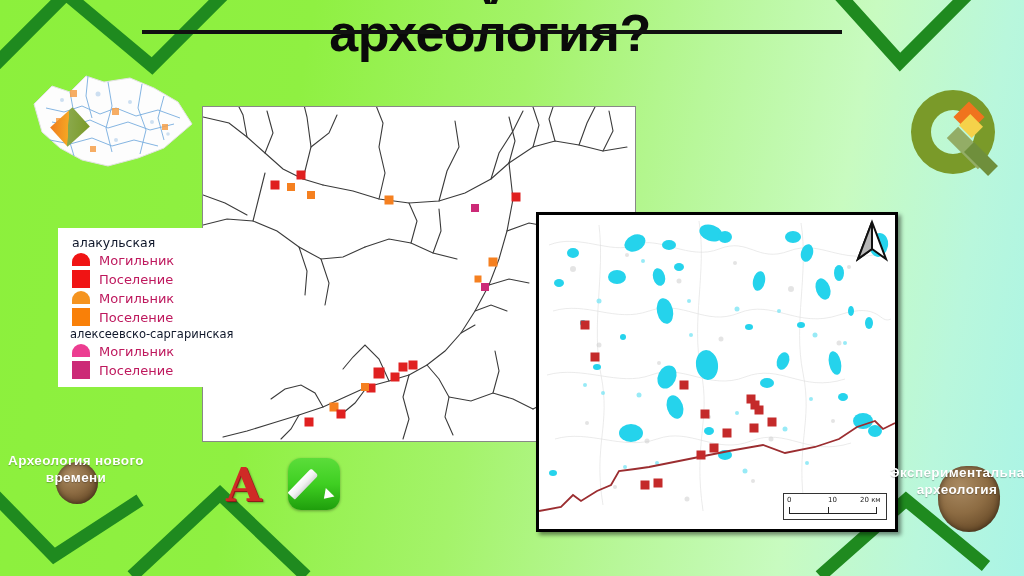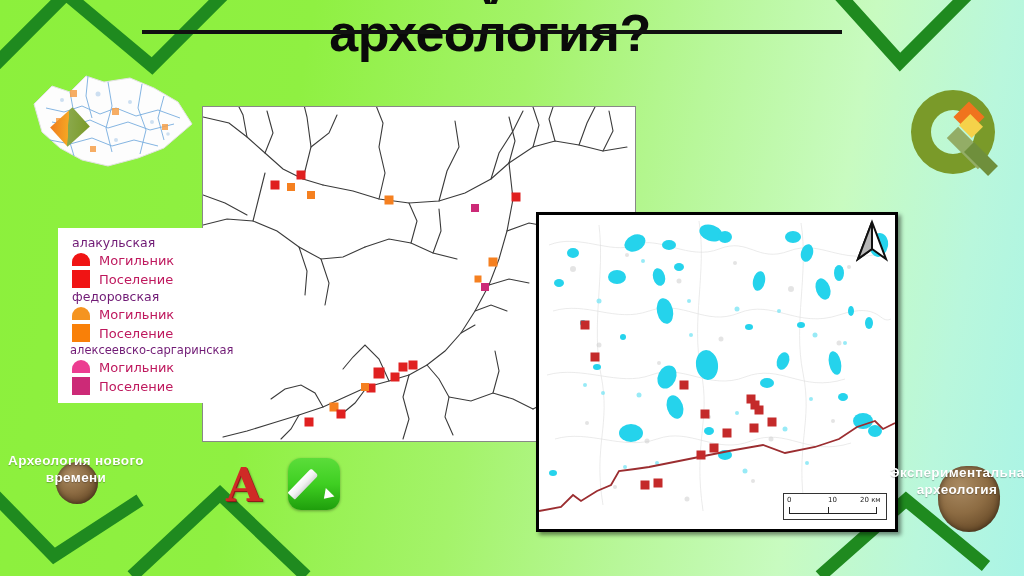--- a/index.html
+++ b/index.html
@@ -49,21 +49,21 @@
 
   
   #qgis-icon { position: absolute; left: 900px; top: 82px; width: 106px; height: 104px; }
 
   
   #legend {
     position: absolute; left: 58px; top: 228px;
     background: #ffffff; padding: 6px 10px 7px 8px;
     font-family: "DejaVu Sans", sans-serif;
   }
-  .leg-head { font-size: 12.5px; color: #701a75; margin: 1px 0 1px 6px; white-space: nowrap; }
+  .leg-head { font-size: 12.5px; color: #0f172a; margin: 1px 0 1px 6px; white-space: nowrap; }
   .leg-head.wide { margin-left: 4px; font-size: 11.5px; }
   .leg-row { display: flex; align-items: center; margin: 1px 0; }
   .leg-swatch { width: 18px; height: 18px; margin: 0 9px 0 6px; flex: 0 0 18px; }
   .sw-dome { border-radius: 9px 9px 0 0; height: 13px; margin-bottom: 3px; margin-top: 2px; }
   .leg-label { font-size: 13px; color: #be185d; white-space: nowrap; }
 
   
   #map-main {
     position: absolute; left: 202px; top: 106px; width: 434px; height: 336px;
     background: #fff; border: 1px solid #888;
@@ -416,21 +416,20 @@
     <div id="legend-groups">
         <div class="leg-head">алакульская</div>
         <div class="leg-row">
           <div class="leg-swatch sw-dome" style="background: rgb(240, 20, 20);"></div>
           <div class="leg-label">Могильник</div>
         </div>
         <div class="leg-row">
           <div class="leg-swatch" style="background: rgb(240, 20, 20);"></div>
           <div class="leg-label">Поселение</div>
         </div>
-        <div class="leg-head">федоровская</div>
         <div class="leg-row">
           <div class="leg-swatch sw-dome" style="background: rgb(245, 148, 32);"></div>
           <div class="leg-label">Могильник</div>
         </div>
         <div class="leg-row">
           <div class="leg-swatch" style="background: rgb(249, 128, 8);"></div>
           <div class="leg-label">Поселение</div>
         </div>
         <div class="leg-head wide">алексеевско-саргаринская</div>
         <div class="leg-row">

